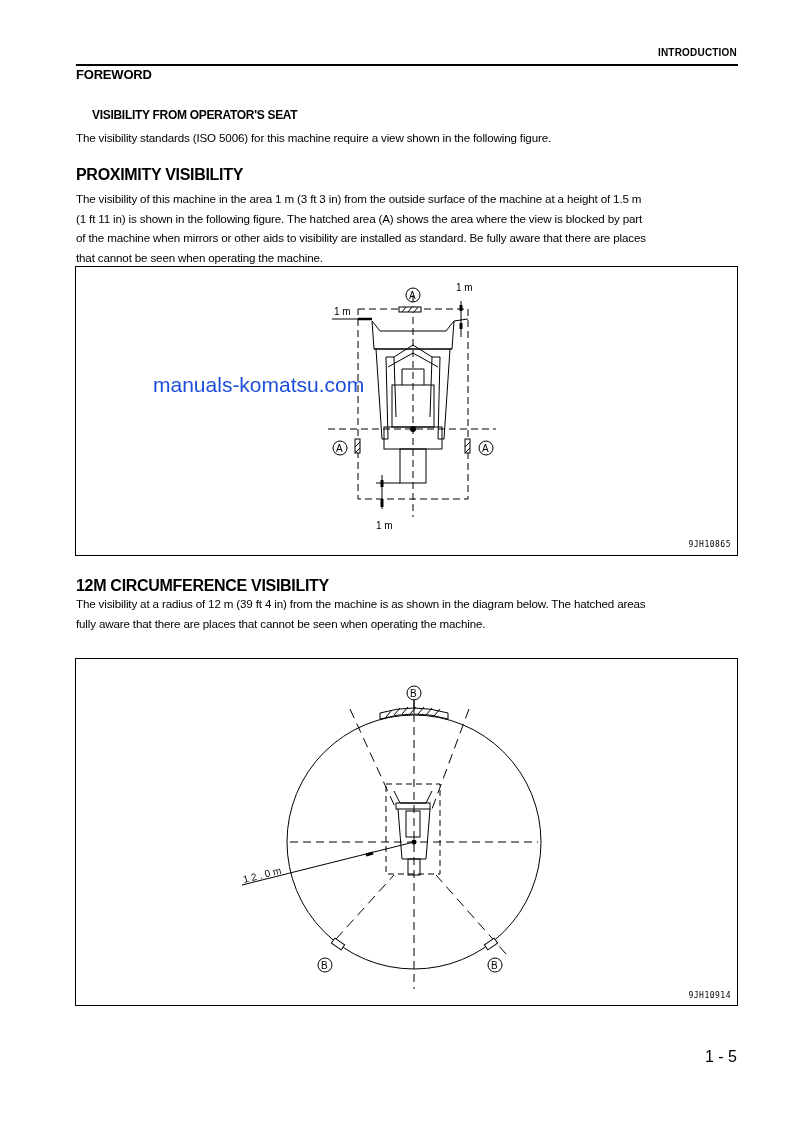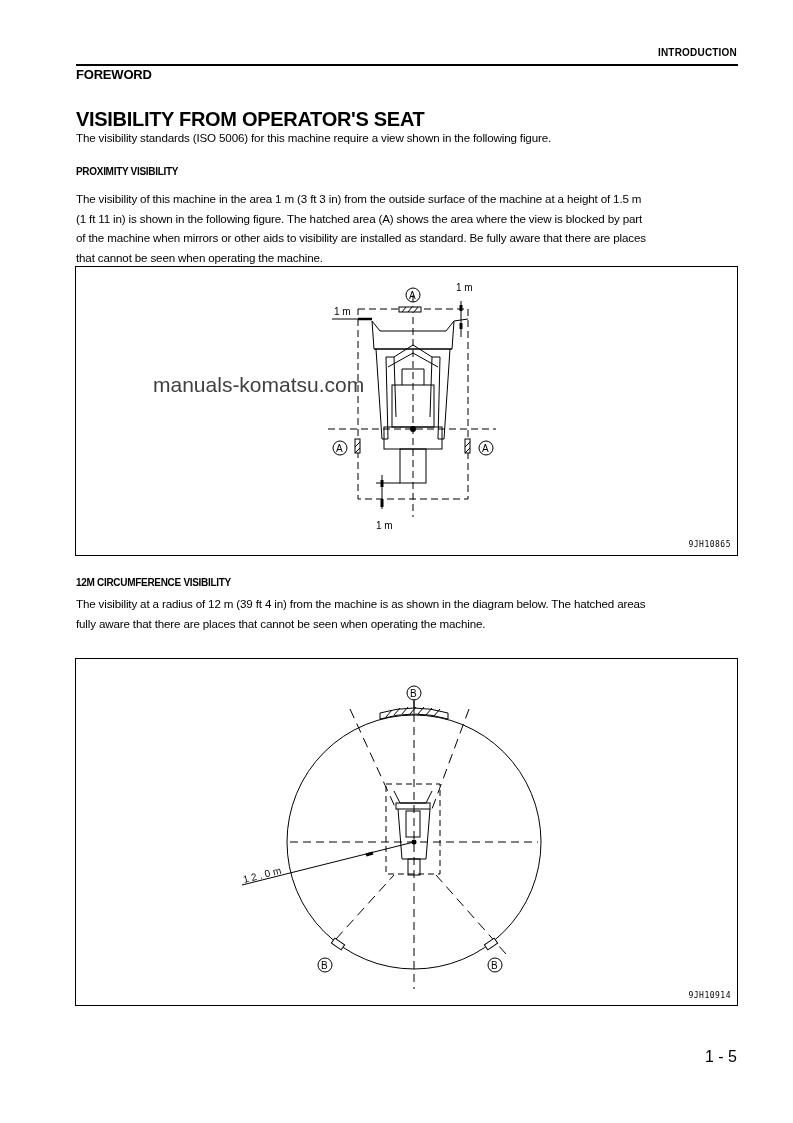--- a/index.html
+++ b/index.html
@@ -1,26 +1,26 @@
 <!DOCTYPE html>
 <html><head>
 <meta charset="utf-8">
 <style>
   html, body { margin:0; padding:0; background:#ffffff; }
   body { width:793px; height:1123px; position:relative; font-family:"Liberation Sans", sans-serif; color:#000; overflow:hidden; }
   .hdr-left { position:absolute; left:76px; top:44px; font-size:13px; font-weight:bold; letter-spacing:-0.2px;margin-top:23px; }
   .hdr-right { position:absolute; right:56px; top:47px; font-size:10px; font-weight:bold; letter-spacing:0.2px;padding-left:28px; }
   .hdr-rule { position:absolute; left:76px; top:64px; width:662px; height:2px; background:#000; }
-  .h1 { position:absolute; left:76px; top:108px; font-size:20px; font-weight:bold; letter-spacing:-0.3px; }
-  .h2 { position:absolute; left:76px; font-size:10px; font-weight:bold; letter-spacing:-0.3px; }
+  .h1 { position:absolute; left:92px; top:108px; font-size:12px; font-weight:bold; letter-spacing:-0.3px; }
+  .h2 { position:absolute; left:76px; font-size:16px; font-weight:bold; letter-spacing:-0.3px; }
   .p { position:absolute; left:76px; width:665px; font-size:11.6px; line-height:19.5px; letter-spacing:-0.15px; }
   .fig { position:absolute; left:75px; width:661px; border:1px solid #000; background:#fff; }
   .fig svg { position:absolute; left:0; top:0; }
   .figcode { position:absolute; right:6px; font-size:8px; font-family:"DejaVu Sans Mono", monospace; letter-spacing:0.5px; }
-  .watermark { position:absolute; left:153px; top:373px; font-size:21px; color:#404040; letter-spacing:0px; }
+  .watermark { position:absolute; left:153px; top:373px; font-size:21px; color:#1d4ed8; letter-spacing:0px; }
   .pagenum { position:absolute; right:56px; top:1048px; font-size:16px; }
   .lbl { font-family:"Liberation Sans", sans-serif; font-size:10px; }
 </style>
 </head>
 <body>
 
 <div class="hdr-left">FOREWORD</div>
 <div class="hdr-right">INTRODUCTION</div>
 <div class="hdr-rule"></div>
 

